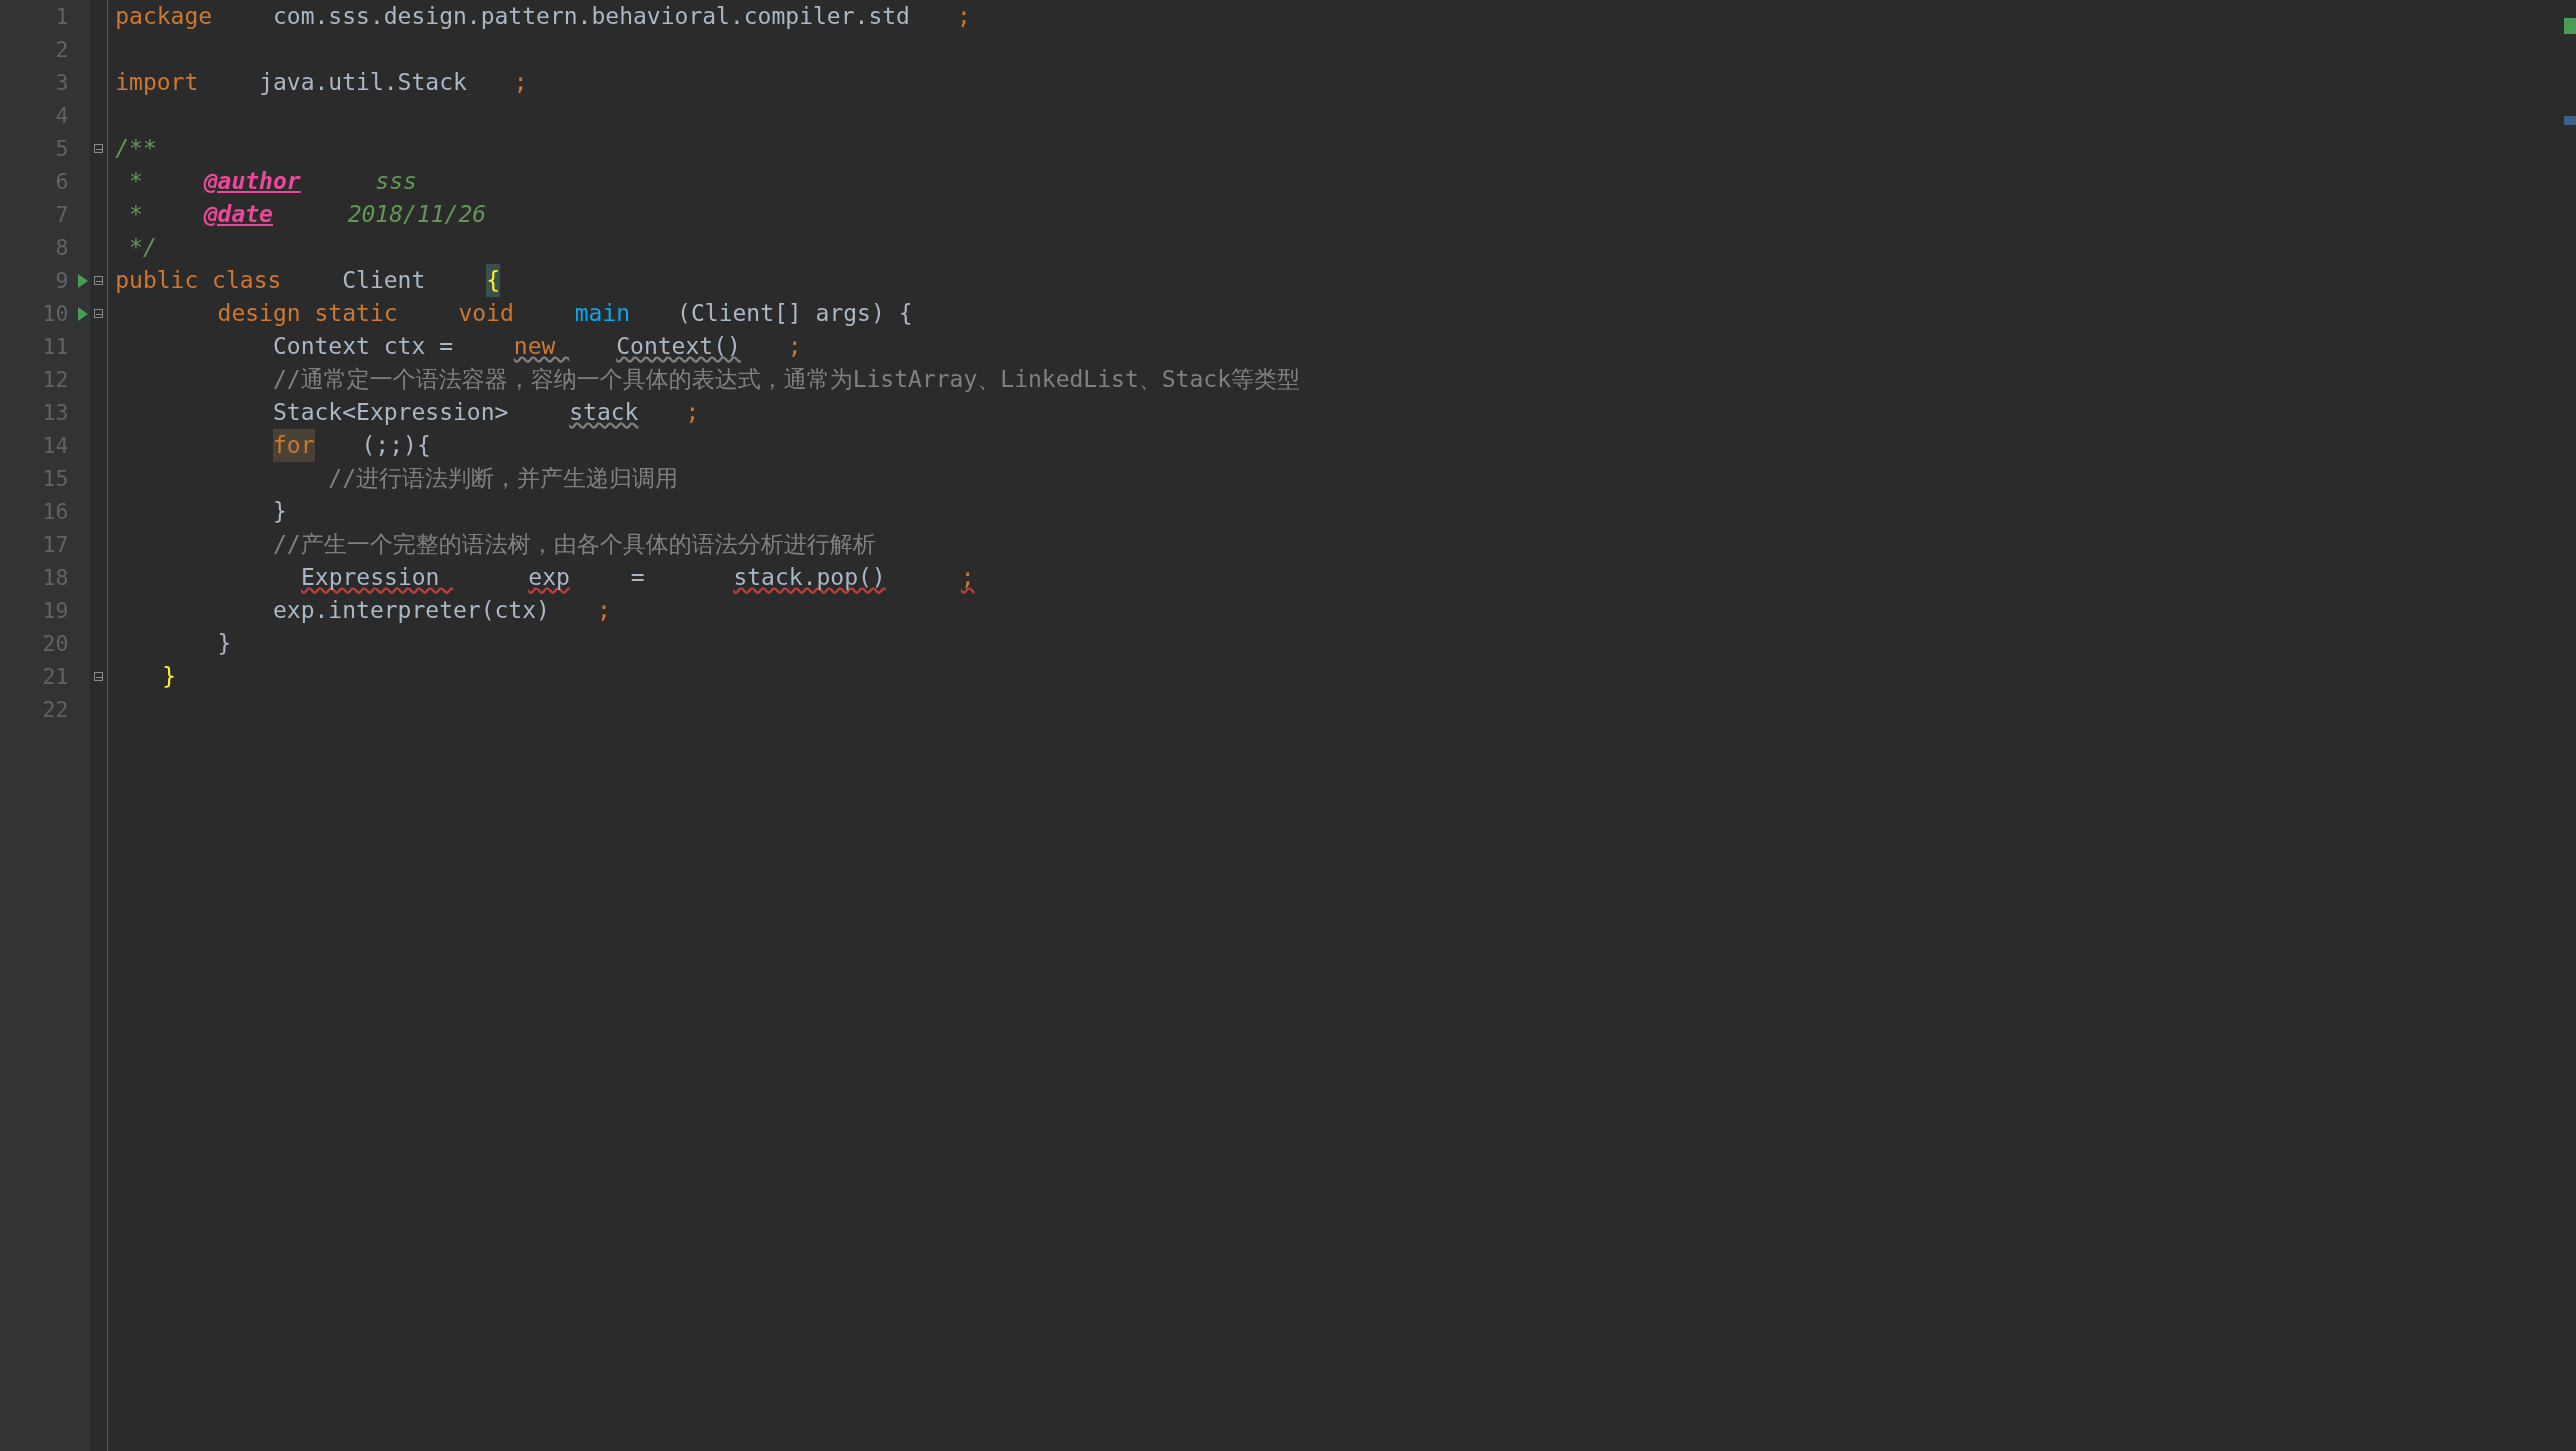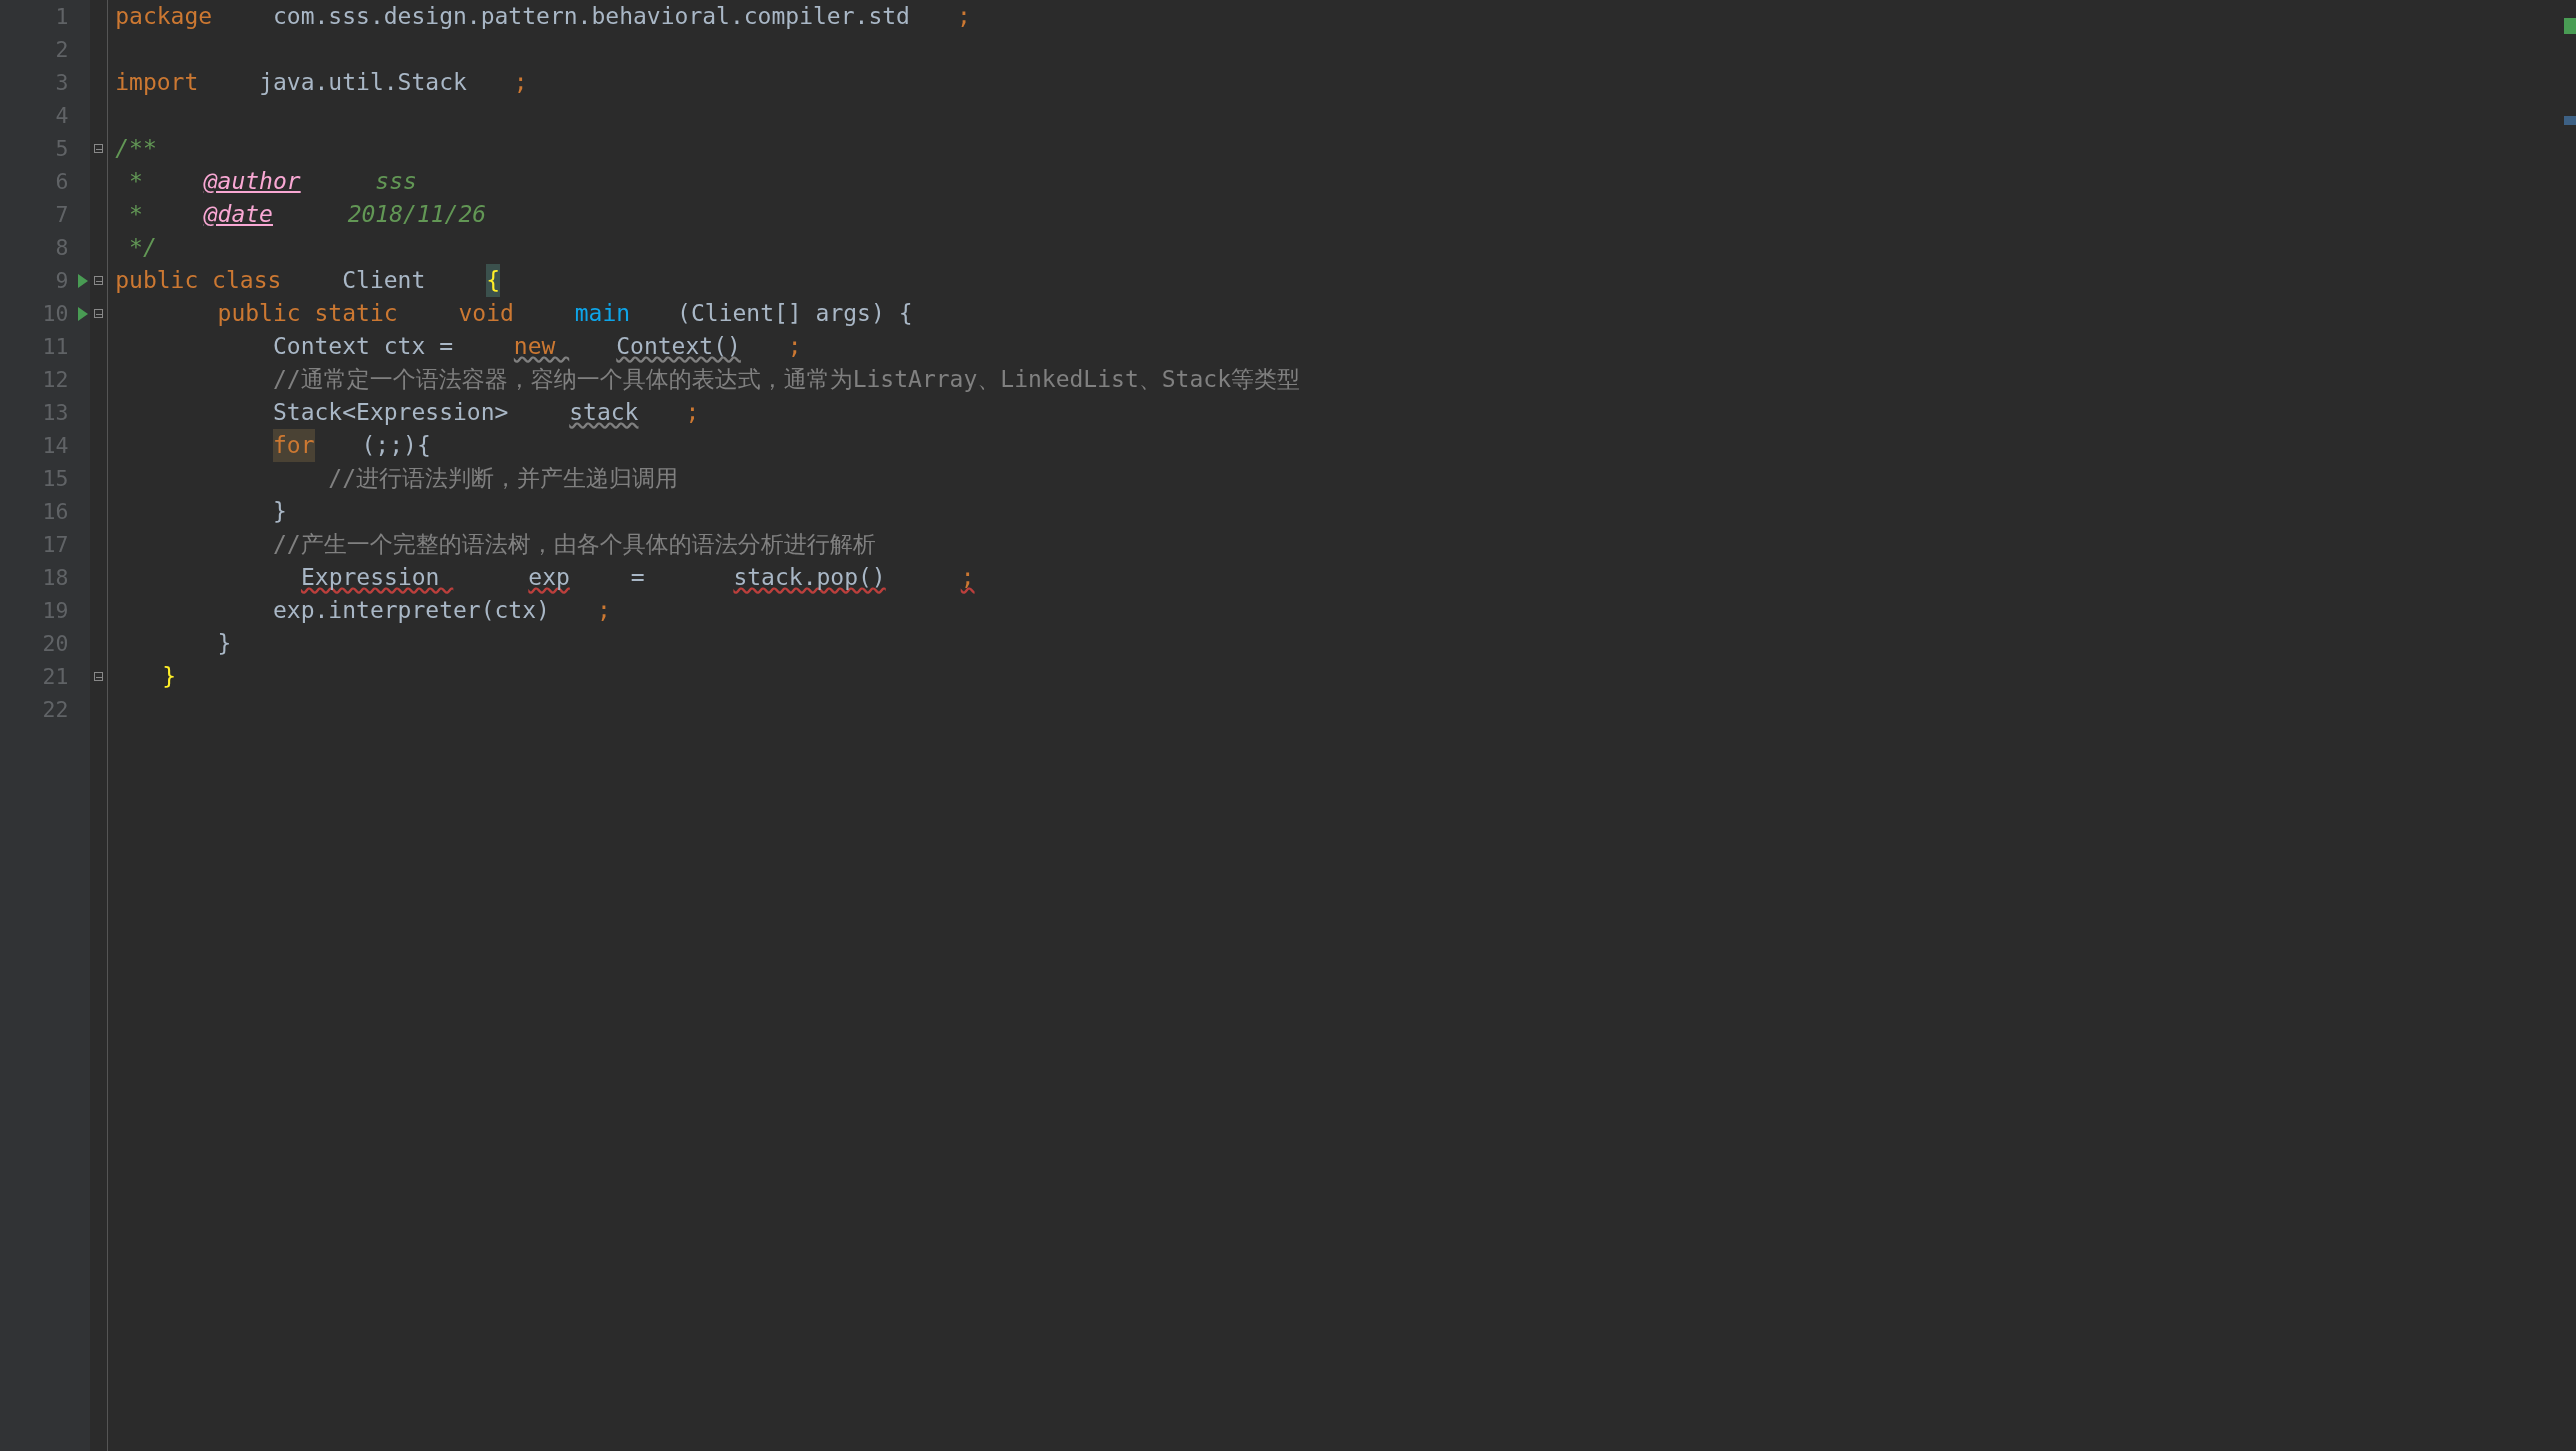--- a/index.html
+++ b/index.html
@@ -86,21 +86,21 @@
   white-space: pre;
   display: flex;
   align-items: center;
   gap: 47px;
 }
 .kw { color: #cc7832; }
 .ident { color: #a9b7c6; }
 .method { color: #0ea5e9; }
 .comment { color: #808080; }
 .doc { color: #629755; font-style: italic; }
-.doc-tag { color: #f9a8d4; font-style: italic; font-weight: normal; text-decoration: underline; }
+.doc-tag { color: #ec4899; font-style: italic; font-weight: bold; text-decoration: underline; }
 .semicolon { color: #cc7832; }
 .paren { color: #a9b7c6; }
 .brace-hl { background: #3b514d; color: #ffef28; }
 .brace-end { color: #ffef28; }
 .warn-underline { text-decoration: underline wavy #808080; text-decoration-skip-ink: none; }
 .err-underline { text-decoration: underline wavy #bc3f3c; text-decoration-skip-ink: none; margin-left: 28px; }
 .for-hl { background: #4a4234; }
 .right-strip {
   position: absolute;
   right: 0;
@@ -237,21 +237,21 @@
   <div class="code-area">
     <div class="code-line"><span class="kw">package </span><span class="ident">com.sss.design.pattern.behavioral.compiler.std</span><span class="semicolon">;</span></div>
     <div class="code-line"></div>
     <div class="code-line"><span class="kw">import </span><span class="ident">java.util.Stack</span><span class="semicolon">;</span></div>
     <div class="code-line"></div>
     <div class="code-line"><span class="doc">/**</span></div>
     <div class="code-line"><span class="doc"> * </span><span class="doc-tag">@author</span><span class="doc">  sss</span></div>
     <div class="code-line"><span class="doc"> * </span><span class="doc-tag">@date</span><span class="doc">  2018/11/26</span></div>
     <div class="code-line"><span class="doc"> */</span></div>
     <div class="code-line"><span class="kw">public class </span><span class="ident">Client </span><span class="brace-hl">{</span></div>
-    <div class="code-line"><span>    </span><span class="kw">public static </span><span class="kw">void </span><span class="method">main</span><span class="paren">(Client[] args) {</span></div>
+    <div class="code-line"><span>    </span><span class="kw">design static </span><span class="kw">void </span><span class="method">main</span><span class="paren">(Client[] args) {</span></div>
     <div class="code-line"><span>        </span><span class="ident">Context ctx = </span><span class="kw warn-underline">new </span><span class="ident warn-underline">Context()</span><span class="semicolon">;</span></div>
     <div class="code-line"><span>        </span><span class="comment">//通常定一个语法容器，容纳一个具体的表达式，通常为ListArray、LinkedList、Stack等类型</span></div>
     <div class="code-line"><span>        </span><span class="ident">Stack&lt;Expression&gt; </span><span class="ident warn-underline">stack</span><span class="semicolon">;</span></div>
     <div class="code-line"><span>        </span><span class="kw for-hl">for</span><span class="paren">(;;){</span></div>
     <div class="code-line"><span>            </span><span class="comment">//进行语法判断，并产生递归调用</span></div>
     <div class="code-line"><span>        </span><span class="paren">}</span></div>
     <div class="code-line"><span>        </span><span class="comment">//产生一个完整的语法树，由各个具体的语法分析进行解析</span></div>
     <div class="code-line"><span>        </span><span class="ident err-underline">Expression </span><span class="ident err-underline">exp</span><span class="ident"> = </span><span class="ident err-underline">stack.pop()</span><span class="semicolon err-underline">;</span></div>
     <div class="code-line"><span>        </span><span class="ident">exp.interpreter(ctx)</span><span class="semicolon">;</span></div>
     <div class="code-line"><span>    </span><span class="paren">}</span></div>

